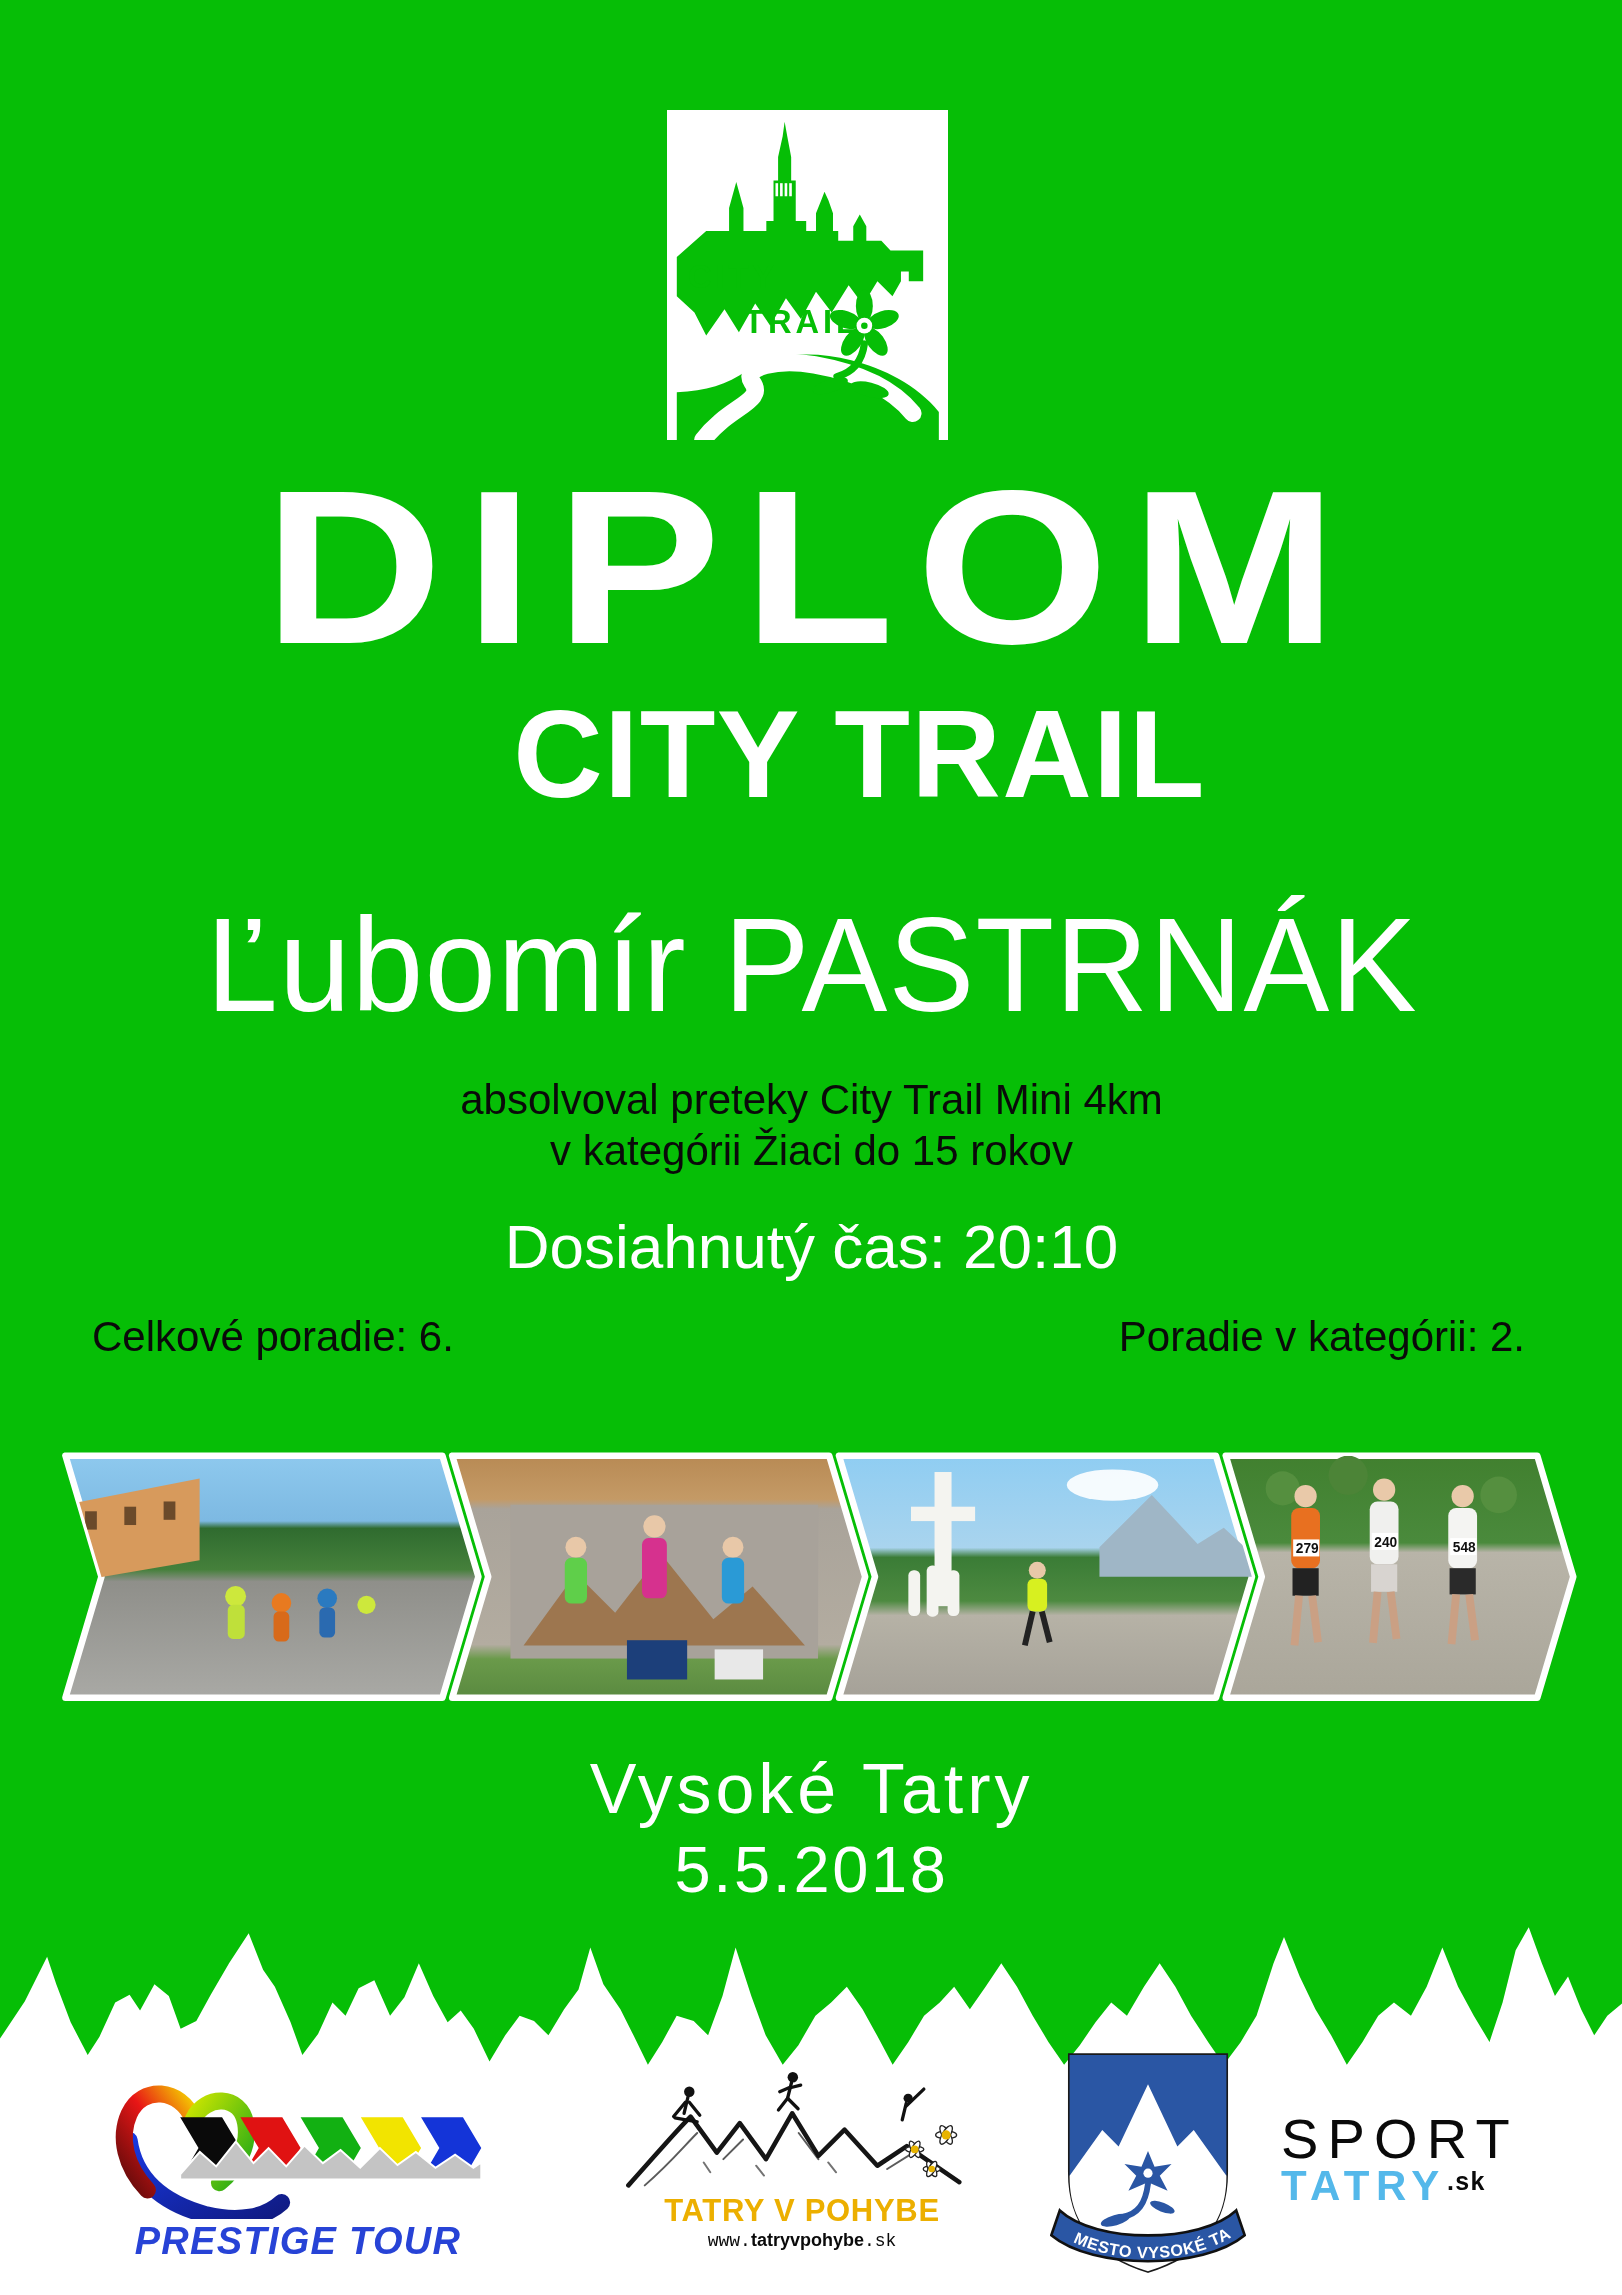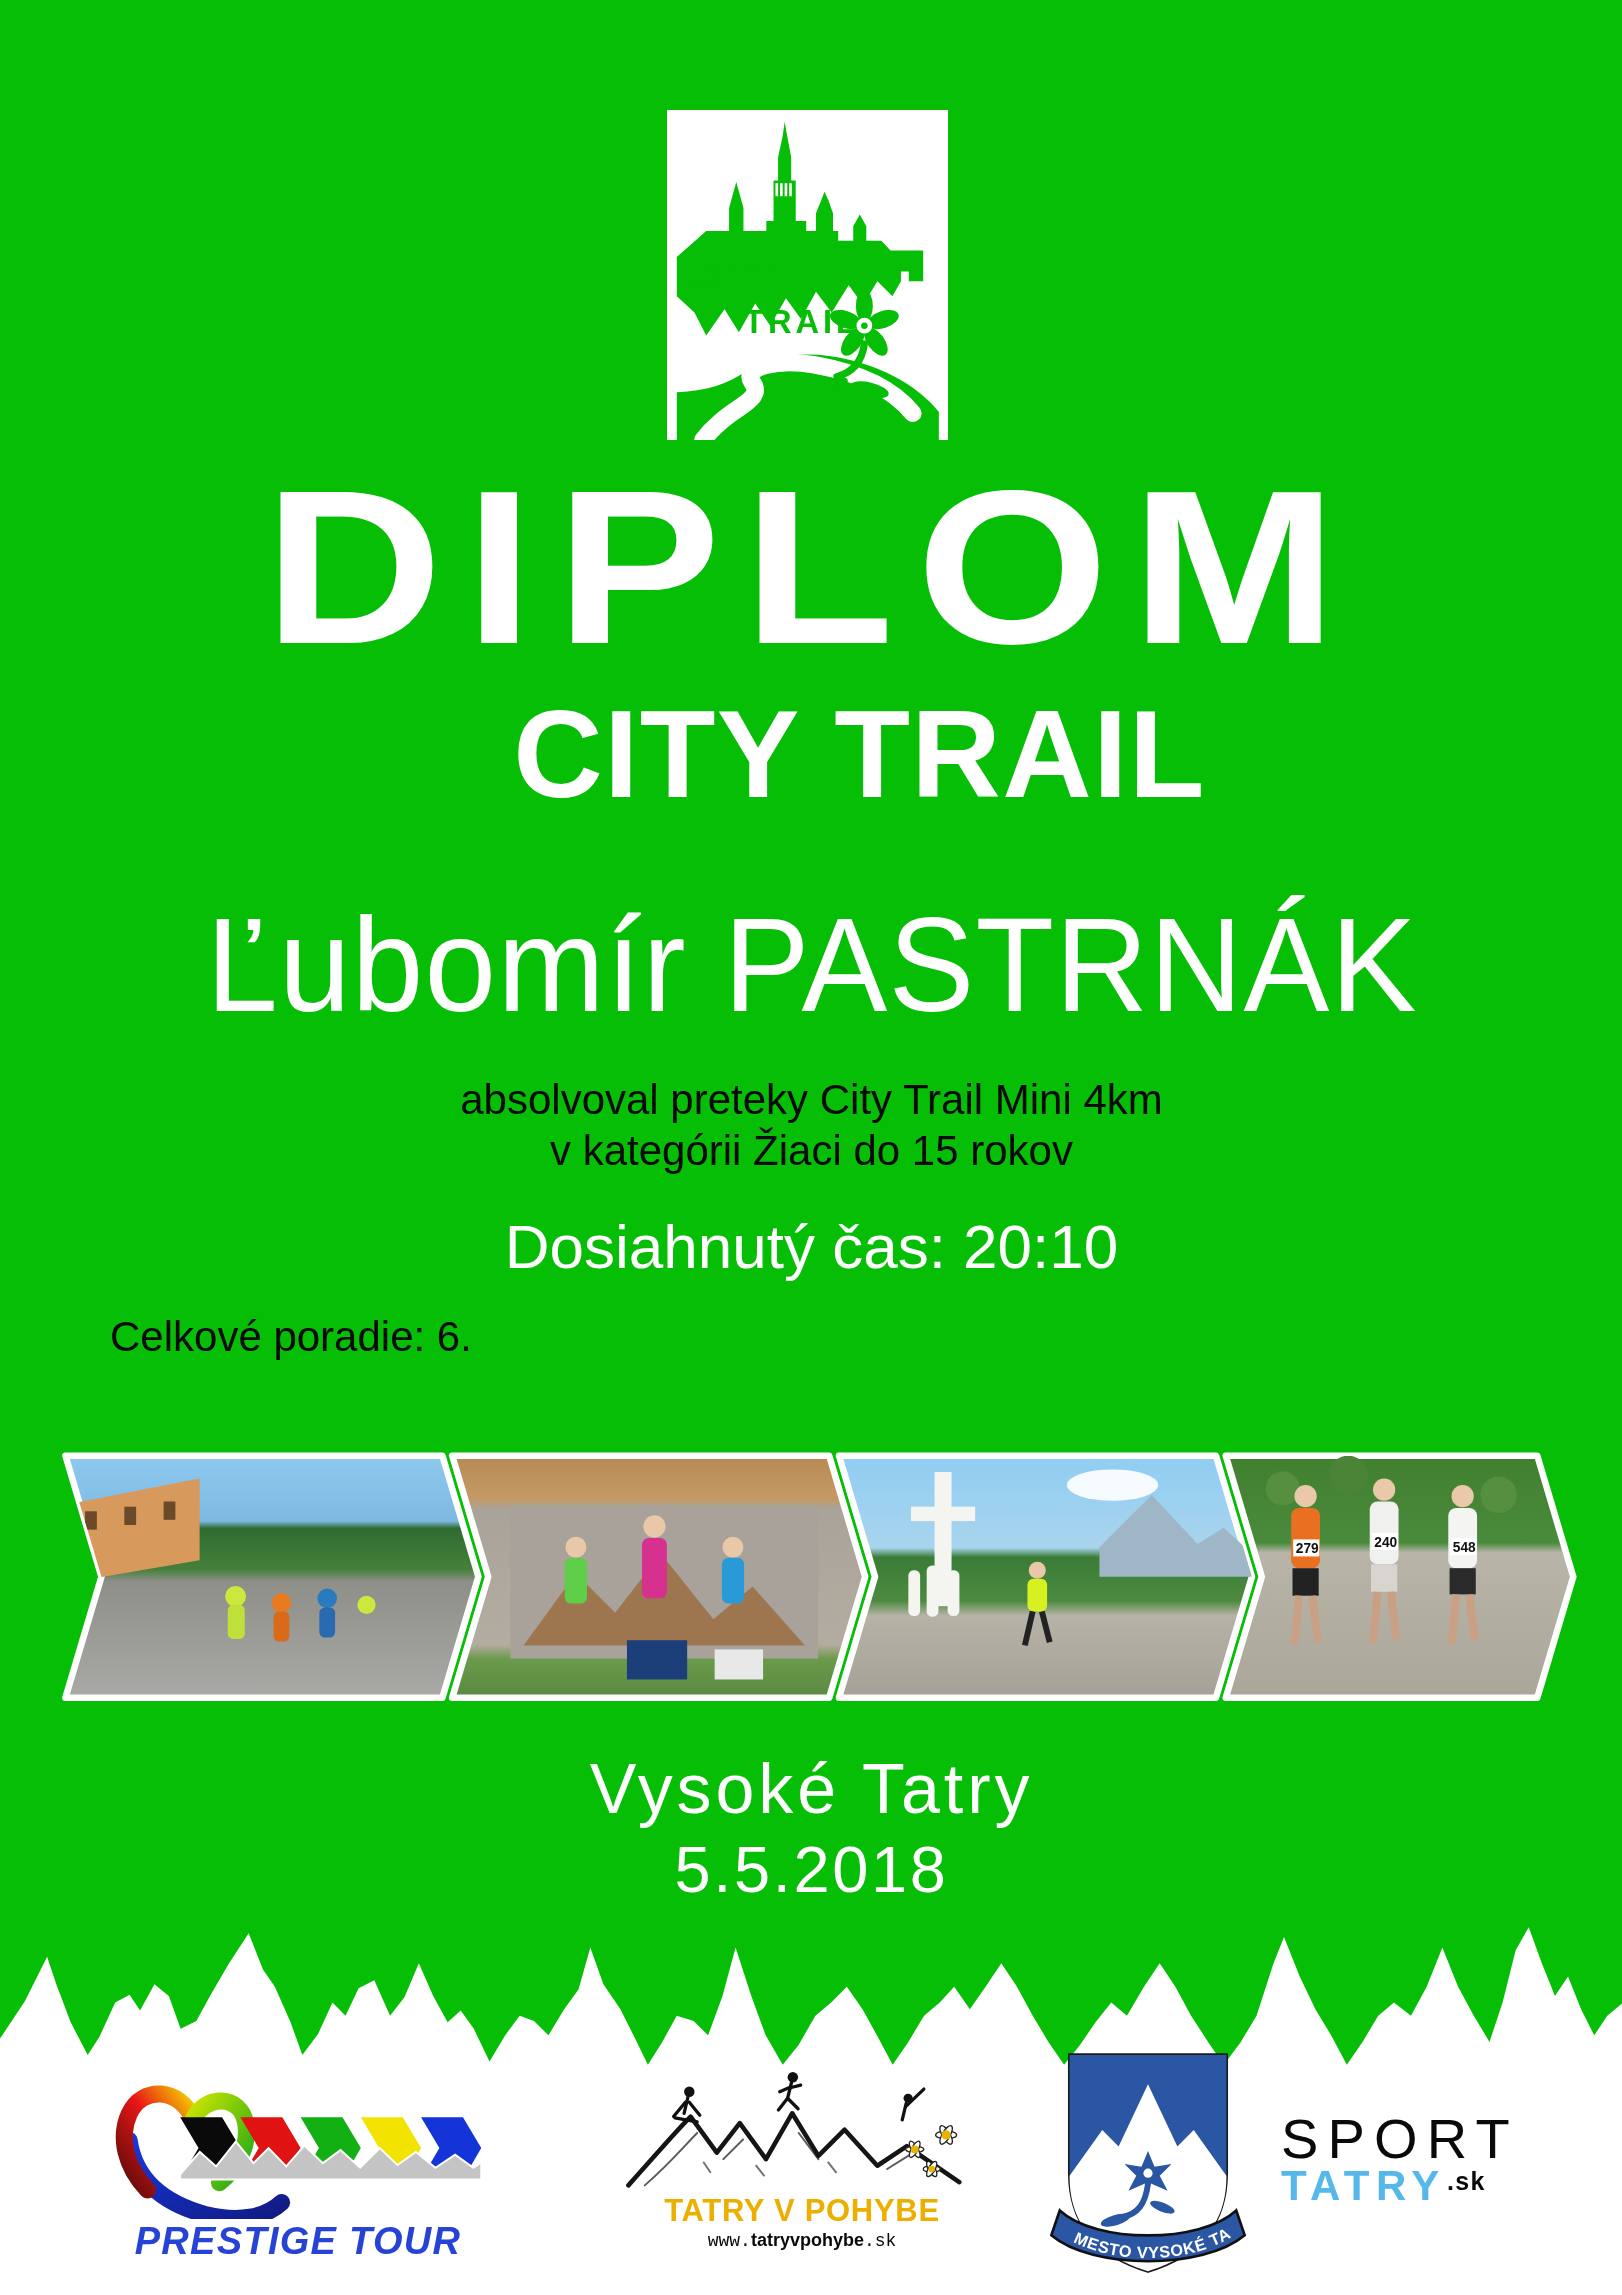--- a/index.html
+++ b/index.html
@@ -12,21 +12,21 @@
   .poster{position:relative;width:1623px;height:2295px;background:var(--bg-green,#06BE06);overflow:hidden;}
   .ctext{position:absolute;left:0;width:1623px;text-align:center;white-space:nowrap;}
   .stretch{display:inline-block;transform-origin:50% 50%;}
   .title{top:458px;font-size:219px;font-weight:700;color:var(--white);line-height:1;letter-spacing:19.6px;}
   .title .stretch{transform:scaleX(1.13);}
   .event{top:692px;font-size:124px;font-weight:700;color:var(--white);line-height:1;letter-spacing:1.3px;margin-left:48px;}
   .recipient{top:898px;font-size:134px;font-weight:400;color:var(--white);line-height:1;letter-spacing:1.3px;}
   .recipient .stretch{transform:scaleX(0.96);}
   .desc{top:1074px;font-size:42px;color:var(--black);line-height:51px;font-weight:400;}
   .result{top:1211px;font-size:62px;color:var(--white);font-weight:400;}
-  .rank{position:absolute;top:1313px;font-size:42px;color:var(--black);white-space:nowrap;margin-left:18px;}
+  .rank{position:absolute;top:1313px;font-size:42px;color:var(--black);white-space:nowrap;}
   .rank.left{left:92px;}
   .rank.right{right:98px;}
   .venue{top:1749px;font-size:70px;color:var(--white);letter-spacing:3.9px;font-weight:400;}
   .date{top:1832px;font-size:65px;color:var(--white);letter-spacing:2.6px;font-weight:400;}
   .abs{position:absolute;}
   .prestige-label{position:absolute;left:82px;top:2220px;width:432px;text-align:center;
     font-size:38px;font-weight:700;font-style:italic;color:var(--prestige-blue);letter-spacing:1.3px;white-space:nowrap;}
   .tvp-label{position:absolute;left:612px;top:2193px;width:380px;text-align:center;
     font-size:31px;font-weight:700;color:var(--tatry-gold);letter-spacing:0.7px;white-space:nowrap;}
   .tvp-url{position:absolute;left:612px;top:2230px;width:380px;text-align:center;color:var(--black);white-space:nowrap;}
@@ -87,20 +87,21 @@
   <div class="ctext event">CITY TRAIL</div>
   <div class="ctext recipient">
     <span class="stretch">Ľubomír PASTRNÁK</span>
   </div>
   <div class="ctext desc">
     <div>absolvoval preteky City Trail Mini 4km</div>
     <div>v kategórii Žiaci do 15 rokov</div>
   </div>
   <div class="ctext result">Dosiahnutý čas: 20:10</div>
   <div class="rank left">Celkové poradie: 6.</div>
+  <div class="rank right">Poradie v kategórii: 2.</div>
 
   <svg class="abs" style="left:0;top:1449px;" width="1623" height="262" viewBox="0 0 2480 400">
     <defs>
       <linearGradient id="g1" x1="0" y1="0" x2="0" y2="1">
         <stop offset="0" stop-color="#8ec9ee"></stop>
           <stop offset="0.27" stop-color="#7db9e2"></stop>
         <stop offset="0.30" stop-color="#2f6b2f"></stop>
           <stop offset="0.47" stop-color="#45803b"></stop>
         <stop offset="0.52" stop-color="#8f8f8a"></stop>
           <stop offset="1" stop-color="#a9a9a5"></stop>

